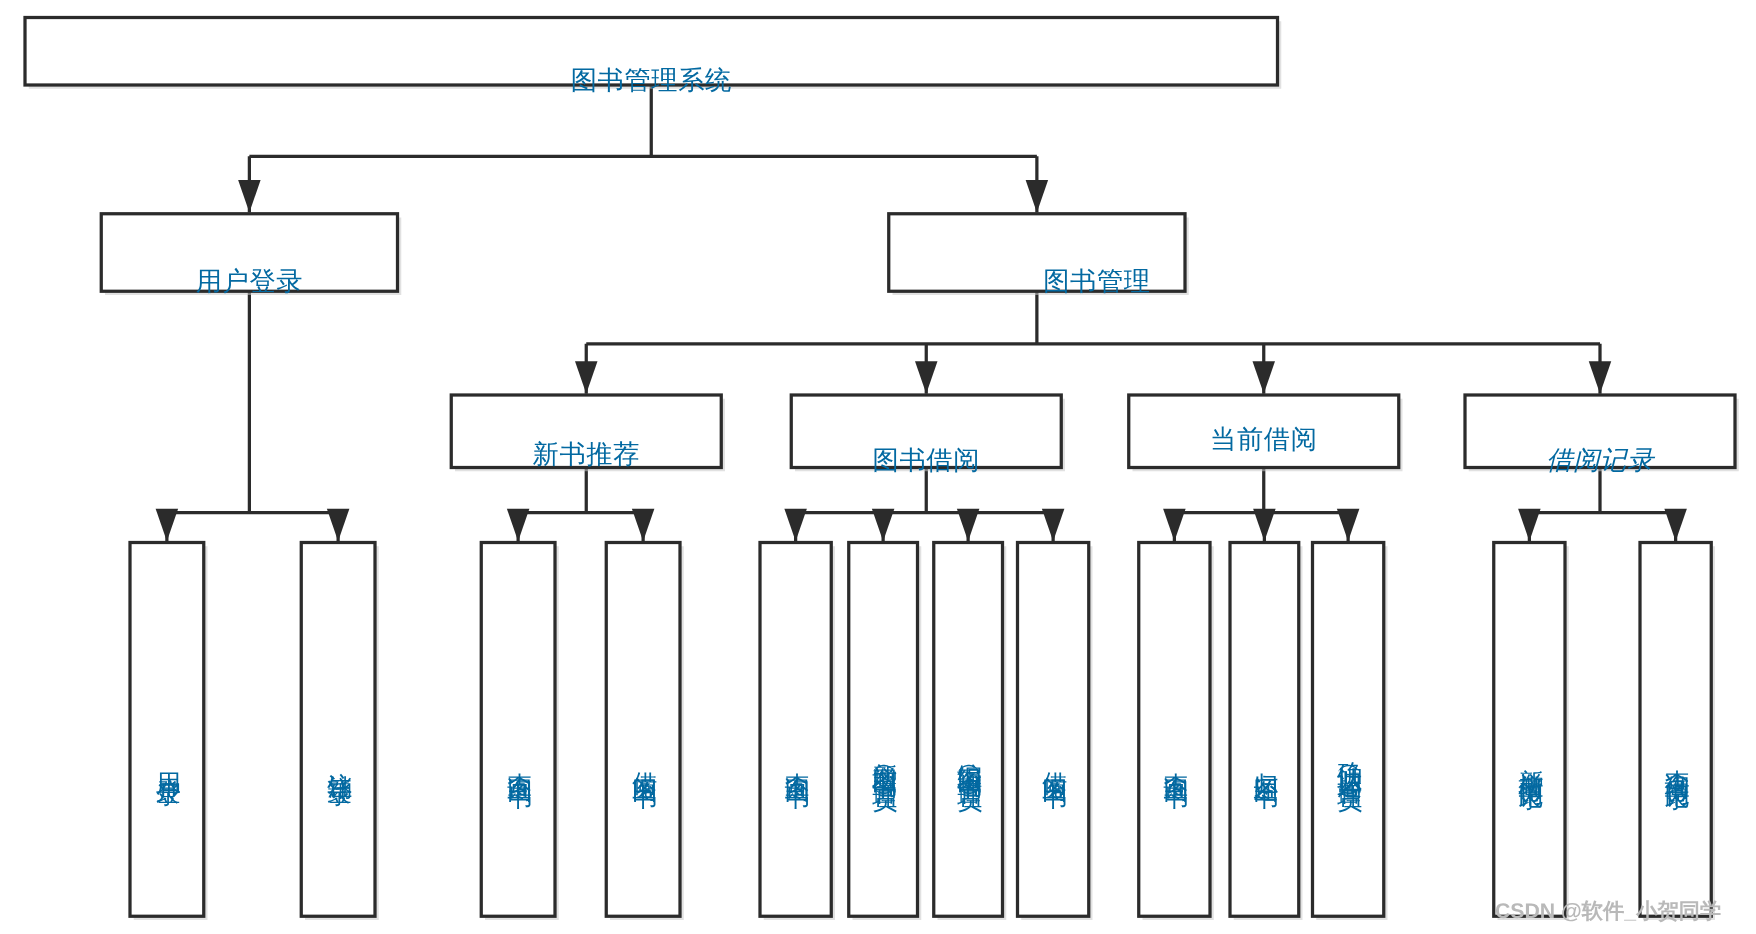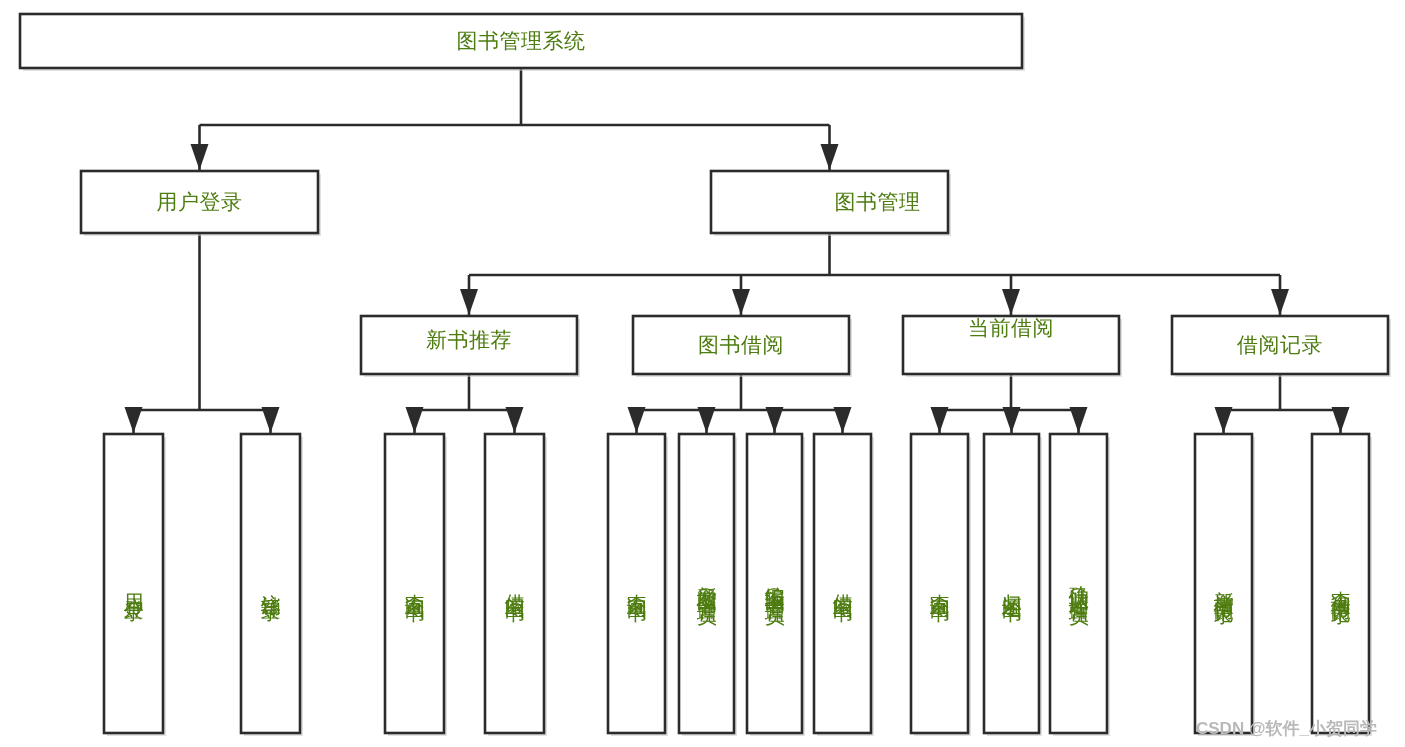--- a/index.html
+++ b/index.html
@@ -44,28 +44,29 @@
   }
   .arrow-head {
     fill: #2b2b2b;
     stroke: none;
   }
   .node-label {
     position: absolute;
     display: flex;
     align-items: center;
     justify-content: center;
-    color: #4d7c0f;
+    color: #0369a1;
     font-family: "Liberation Sans", "DejaVu Sans", sans-serif;
     font-size: 21px;
     line-height: 1.18;
     letter-spacing: 0.5px;
     white-space: pre;
     pointer-events: none;
     text-align: center;
+    margin-top: 24px;
   }
   .node-label.vertical {
     writing-mode: vertical-rl;
     text-orientation: upright;
     letter-spacing: 3px;
     font-size: 20px;
   }
   .watermark {
     position: absolute;
     color: #b9b9b9;
@@ -178,21 +179,21 @@
         <rect class="node-box" x="1312" y="434" width="57" height="299"></rect>
       </g>
   </svg>
   <div id="label-layer">
       <div class="node-label" style="left: 20px; top: 14px; width: 1002px; height: 54px;">图书管理系统</div>
       <div class="node-label" style="left: 81px; top: 171px; width: 237px; height: 62px;">用户登录</div>
       <div class="node-label" style="left: 711px; top: 171px; width: 237px; height: 62px; padding-left: 48px;">图书管理</div>
       <div class="node-label" style="left: 361px; top: 316px; width: 216px; height: 48px;">新书推荐</div>
       <div class="node-label" style="left: 633px; top: 316px; width: 216px; height: 58px;">图书借阅</div>
       <div class="node-label" style="left: 903px; top: 299px; width: 216px; height: 58px;">当前借阅</div>
-      <div class="node-label" style="left: 1172px; top: 316px; width: 216px; height: 58px;">借阅记录</div>
+      <div class="node-label" style="left: 1172px; top: 316px; width: 216px; height: 58px; font-style: italic;">借阅记录</div>
       <div class="node-label vertical" style="left: 104px; top: 434px; width: 59px; height: 299px;">用户登录</div>
       <div class="node-label vertical" style="left: 241px; top: 434px; width: 59px; height: 299px;">注销登录</div>
       <div class="node-label vertical" style="left: 385px; top: 434px; width: 59px; height: 299px;">查询图书</div>
       <div class="node-label vertical" style="left: 485px; top: 434px; width: 59px; height: 299px;">借阅图书</div>
       <div class="node-label vertical" style="left: 608px; top: 434px; width: 57px; height: 299px;">查询图书</div>
       <div class="node-label vertical" style="left: 679px; top: 434px; width: 55px; height: 299px;">新增图书（管理员）</div>
       <div class="node-label vertical" style="left: 747px; top: 434px; width: 55px; height: 299px;">编辑图书（管理员）</div>
       <div class="node-label vertical" style="left: 814px; top: 434px; width: 57px; height: 299px;">借阅图书</div>
       <div class="node-label vertical" style="left: 911px; top: 434px; width: 57px; height: 299px;">查询图书</div>
       <div class="node-label vertical" style="left: 984px; top: 434px; width: 55px; height: 299px;">归还图书</div>

